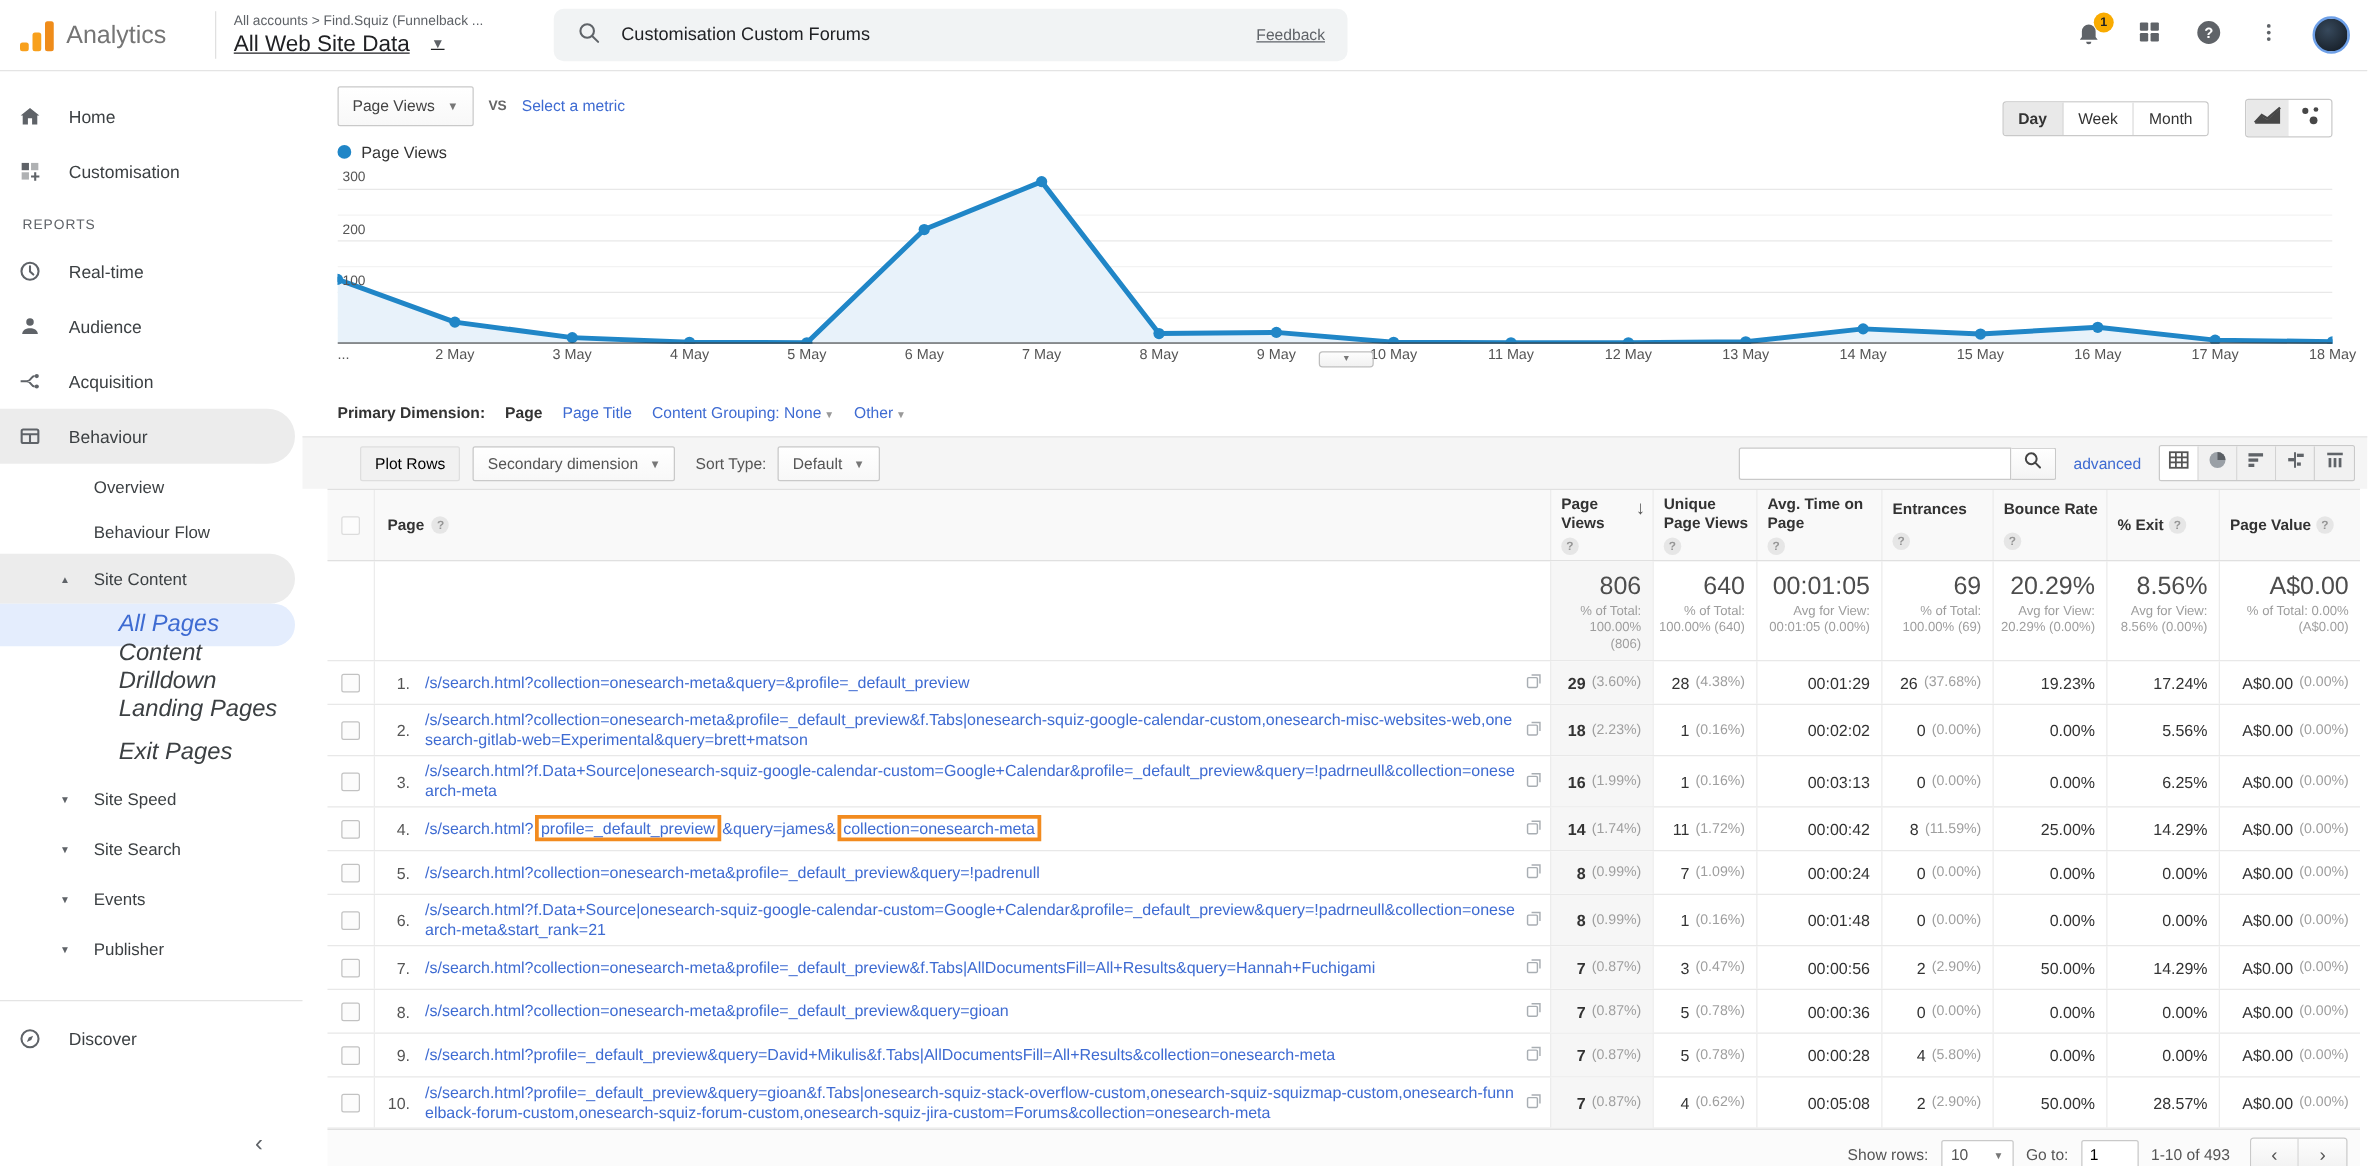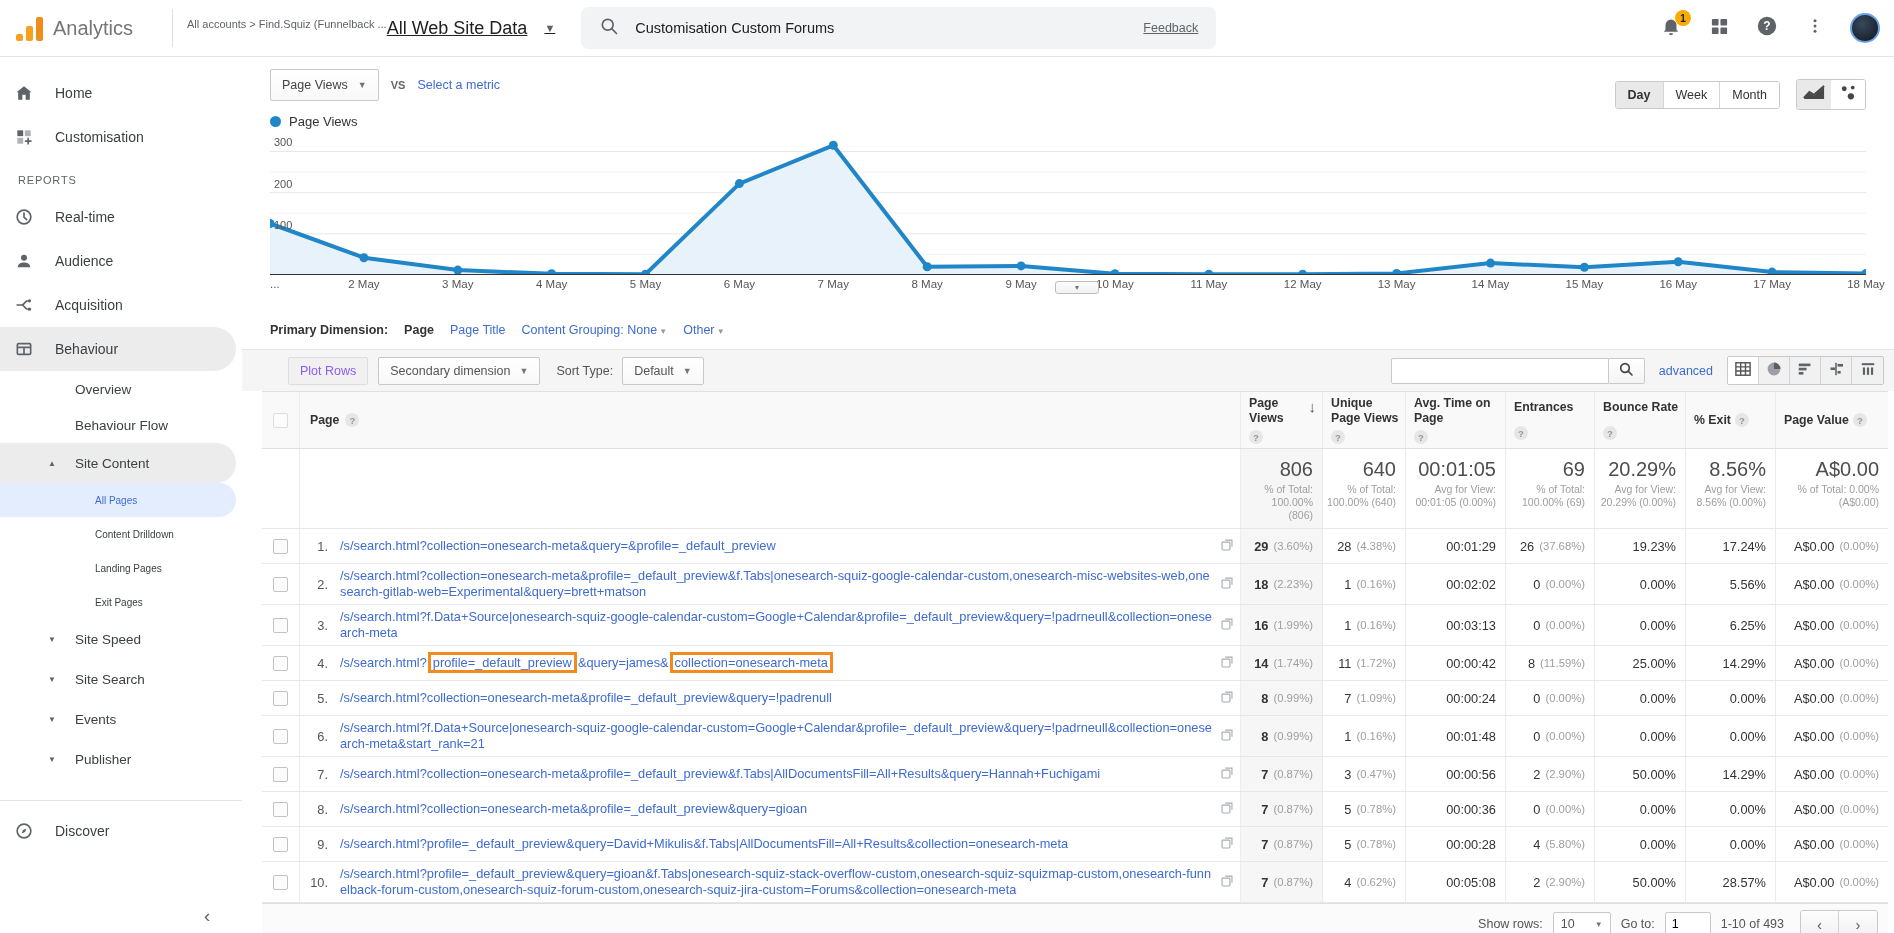--- a/index.html
+++ b/index.html
@@ -8,21 +8,21 @@
 
   
   .topbar { height:57px; display:flex; align-items:center; border-bottom:1px solid #e4e4e4; position:relative; background:#fff; }
   .logo-wrap { display:flex; align-items:center; padding-left:16px; width:168px; flex:0 0 auto; }
   .logo-icon { display:flex; align-items:flex-end; gap:3px; height:26px; margin-right:10px; }
   .logo-icon .b1 { width:7px; height:7px; background:#f8a01c; border-radius:2px; }
   .logo-icon .b2 { width:7px; height:15px; background:#f8a01c; border-radius:2px; }
   .logo-icon .b3 { width:7px; height:24px; background:#ef8c1a; border-radius:2px; }
   .app-name { font-size:20px; color:#757575; }
   .top-divider { width:1px; height:38px; background:#e0e0e0; margin:0 14px 0 4px; }
-  .crumb { display:flex; flex-direction:row; justify-content:flex-end; min-width:230px; }
+  .crumb { display:flex; flex-direction:column; justify-content:flex-end; min-width:230px; }
   .crumb-top { font-size:11px; color:#5f6368; margin-bottom:2px; }
   .crumb-bottom { font-size:18px; color:#202124; display:flex; align-items:center; gap:17px; cursor:pointer;text-decoration:underline; }
   .crumb-bottom .caret { font-size:11px; color:#5f6368; }
   .gsearch { margin-left:26px; width:635px; height:42px; background:#f1f3f4; border-radius:8px;
     display:flex; align-items:center; padding:0 18px; gap:16px; }
   .gsearch .q { font-size:14.5px; color:#202124; flex:1; }
   .gsearch .feedback { font-size:12.5px; color:#5f6368; text-decoration:underline; cursor:pointer; }
   .top-icons { position:absolute; right:14px; display:flex; align-items:center; gap:22px; }
   .tbtn { position:relative; width:26px; height:26px; display:flex; align-items:center; justify-content:center; cursor:pointer; }
   .badge { position:absolute; top:-5px; right:-7px; min-width:16px; height:16px; background:#f9ab00; border-radius:50%;
@@ -39,38 +39,38 @@
   .sb-item { display:flex; align-items:center; cursor:pointer; color:#3c4043; }
   .sb-top { height:44px; padding-left:14px; font-size:14px; }
   .sb-top .sb-ic { width:28px; display:flex; justify-content:flex-start; }
   .sb-top .sb-label { margin-left:13px; }
   .sb-section { height:30px; display:flex; align-items:center; padding-left:18px; font-size:11px; color:#5f6368;
     letter-spacing:.8px; margin-top:6px; }
   .sb-sub { height:36px; padding-left:75px; font-size:13.5px; }
   .sb-group { height:40px; padding-left:48px; font-size:13.5px; }
   .sb-group .grp-caret { width:14px; font-size:8px; color:#5f6368; }
   .sb-group .sb-label { margin-left:13px; }
-  .sb-sub2 { height:34px; padding-left:95px; font-size:10px; }
+  .sb-sub2 { height:34px; padding-left:95px; font-size:19px;font-style:italic; }
   .sb-active { background:#ececec; border-radius:0 22px 22px 0; margin-right:6px; }
   .sb-selected { background:#e4edfd; border-radius:0 22px 22px 0; margin-right:6px; color:#3e6bd2; }
   .sb-clip { height:13px; overflow:hidden; }
   .sb-divider { height:1px; background:#e4e4e4; margin:8px 0; }
   .sb-collapse { position:absolute; bottom:6px; left:204px; font-size:19px; color:#5f6368; cursor:pointer; }
 
   
   .chart-section { padding:0 28px; position:relative; }
   .controls-row { margin-top:12px; height:32px; display:flex; align-items:center; }
   .metric-btn { display:inline-flex; align-items:center; gap:10px; border:1px solid #c9c9c9; border-radius:2px;
     background:linear-gradient(#fff,#f8f8f8); padding:8px 11px; font-size:12.5px; color:#444; cursor:pointer; }
   .metric-btn .caret, .dd-caret { font-size:9px; color:#777; }
   .vs { font-size:11px; font-weight:bold; color:#666; margin:0 12px; }
   .link { color:#3e6bd2; cursor:pointer; text-decoration:none; }
   .select-metric { font-size:12.5px; }
   .right-controls { position:absolute; right:28px; top:10px; display:flex; align-items:center; gap:16px; }
-  .btn-group { display:flex; border:1px solid #c9c9c9; border-radius:3px; overflow:hidden; background:#fff; }
+  .btn-group { display:flex; border:1px solid #c9c9c9; border-radius:3px; overflow:hidden; background:#fff;margin-left:13px; }
   .btn-group .gbtn { padding:6px 12px; font-size:12.5px; color:#333; border-right:1px solid #d6d6d6; cursor:pointer; background:#fff; }
   .btn-group .gbtn:last-child { border-right:none; }
   .btn-group .gbtn.on { background:#e9e9e9; font-weight:bold; }
   .icon-btn { width:34px; height:29px; display:flex; align-items:center; justify-content:center; cursor:pointer; background:#fff; }
   .legend { margin-top:12px; height:16px; display:flex; align-items:center; gap:8px; font-size:13px; color:#333; }
   .legend .dot { width:11px; height:11px; border-radius:50%; }
 
   
   .chart-wrap { position:relative; margin-top:6px; }
   .chart-wrap svg.plot { display:block; width:1596px; height:140px; }
@@ -84,21 +84,21 @@
 
   
   .dim-bar { margin-top:22px; padding-left:28px; font-size:12.5px; display:flex; align-items:center; height:20px; }
   .dim-label { font-weight:bold; color:#333; }
   .dim-opt { margin-left:16px; cursor:pointer; }
   .dim-opt.sel { font-weight:bold; color:#333; }
   .toolbar { margin-top:9px; background:#f5f5f5; border-top:1px solid #e5e5e5; height:42px; display:flex; align-items:center;
     padding:0 10px 0 46px; }
   .tb-btn { display:inline-flex; align-items:center; gap:9px; border:1px solid #c9c9c9; border-radius:2px;
     background:linear-gradient(#fff,#f8f8f8); padding:6px 11px; font-size:12.5px; color:#555; cursor:pointer; }
-  .tb-btn.disabled { background:#f1f1f1; border-color:#dedede; color:#8b5cf6; cursor:default; }
+  .tb-btn.disabled { background:#f1f1f1; border-color:#dedede; color:#000000; cursor:default; }
   .tb-label { font-size:12.5px; color:#555; margin:0 9px 0 16px; }
   .tb-right { margin-left:auto; display:flex; align-items:center; }
   .tb-search { width:218px; height:26px; border:1px solid #c9c9c9; border-radius:2px 0 0 2px; background:#fff; padding:0 8px;
     font-size:12.5px; font-family:"Liberation Sans",sans-serif; }
   .tb-search-btn { width:36px; height:26px; border:1px solid #c9c9c9; border-left:none; border-radius:0 2px 2px 0;
     background:linear-gradient(#fff,#f4f4f4); display:flex; align-items:center; justify-content:center; cursor:pointer; }
   .advanced { font-size:12.5px; margin:0 14px; }
   .view-icons { display:flex; border:1px solid #c9c9c9; border-radius:2px; overflow:hidden; }
   .view-icons .vbtn { width:31px; height:27px; display:flex; align-items:center; justify-content:center;
     border-right:1px solid #d2d2d2; background:#f1f1f1; cursor:pointer; }

